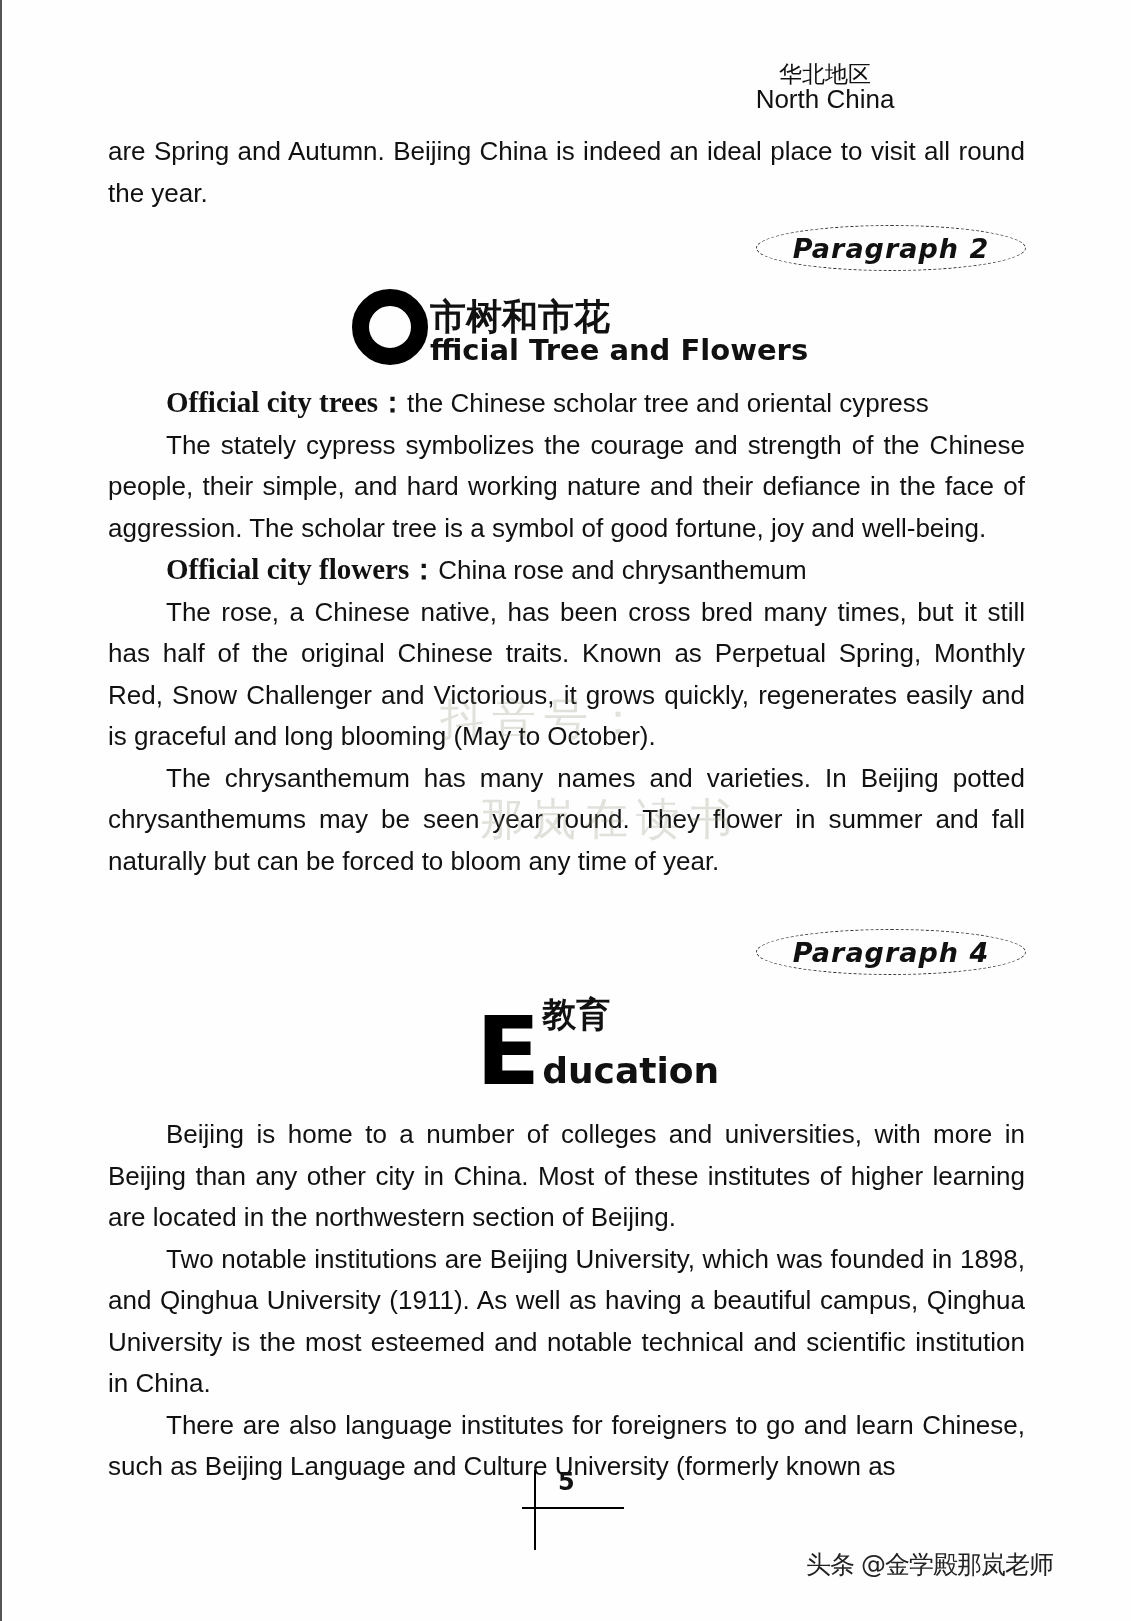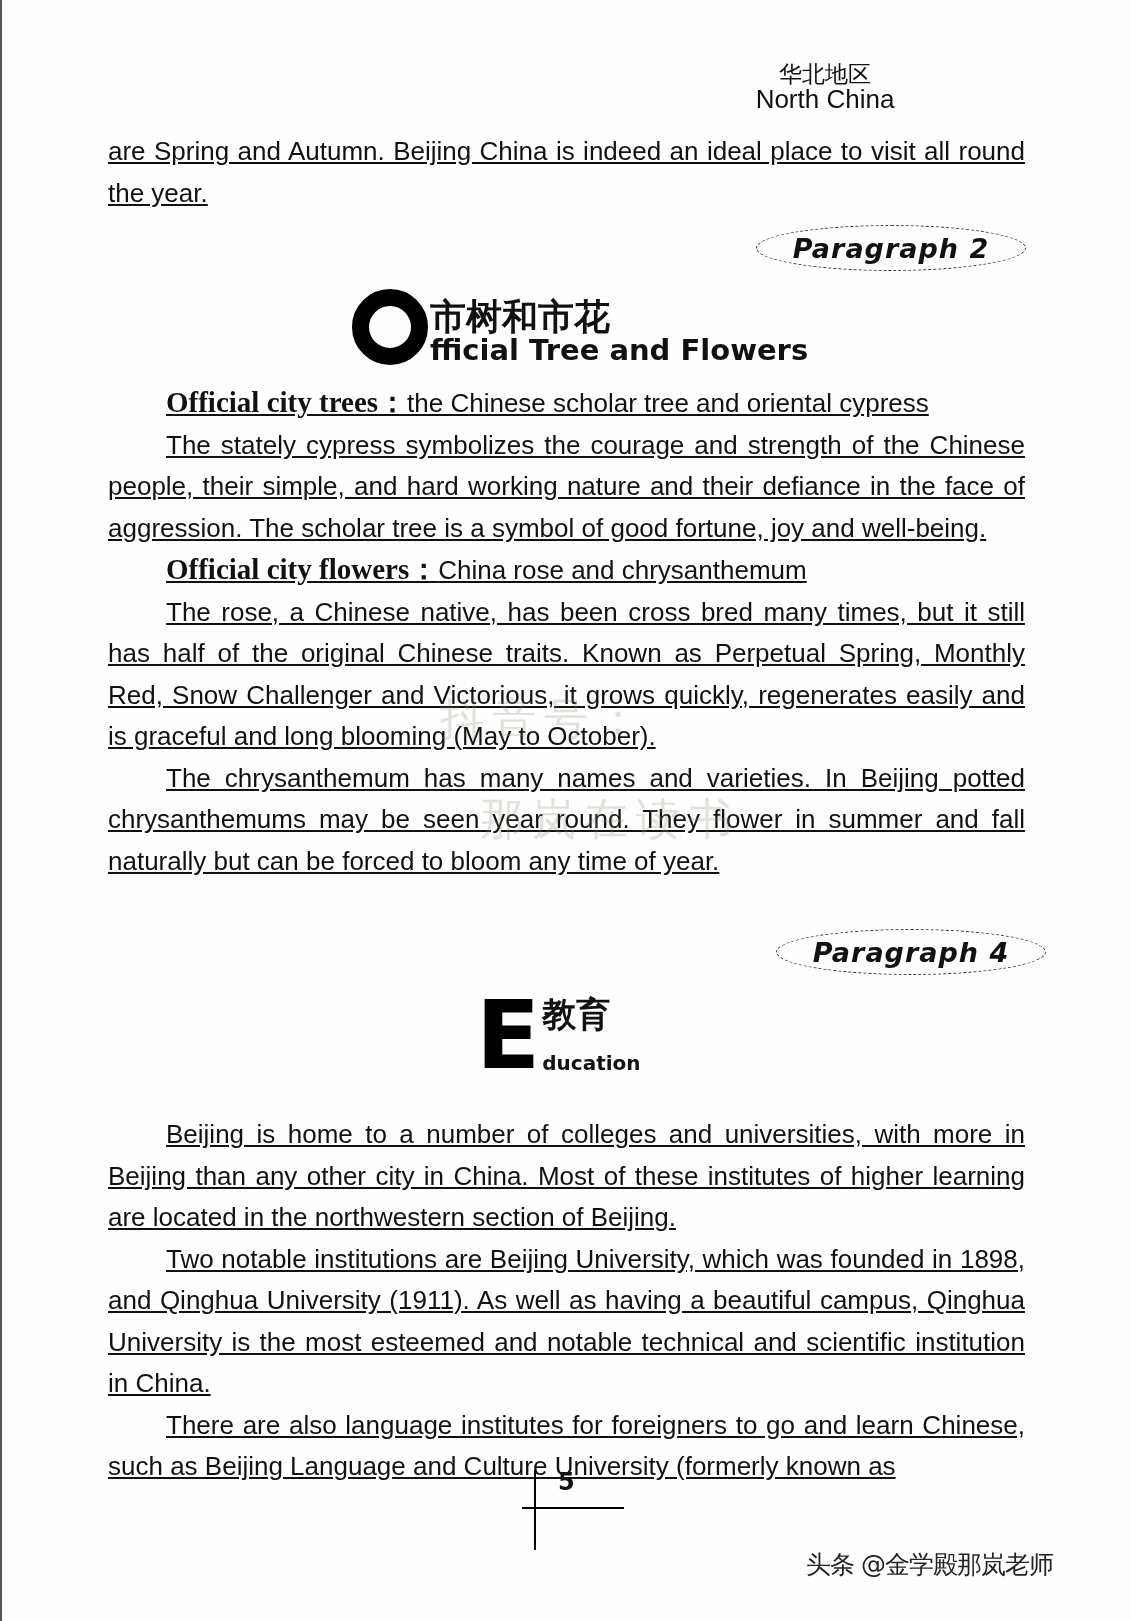--- a/index.html
+++ b/index.html
@@ -3,21 +3,21 @@
 <meta charset="utf-8">
 <style>
   html, body { margin:0; padding:0; }
   body { width:1131px; height:1621px; background:#fefefe; position:relative; overflow:hidden;
          font-family:"Liberation Sans", "DejaVu Sans", sans-serif; color:#111; }
   .left-edge { position:absolute; left:0; top:0; width:2px; height:1621px; background:#555; }
   .running-head { position:absolute; left:740px; top:62px; width:170px; text-align:center; line-height:1.05; }
   .running-head .cn { font-size:23px; font-family:"DejaVu Sans", sans-serif; }
   .running-head .en { font-size:26px; }
   .body-text { position:absolute; left:108px; width:917px; font-size:26px; line-height:41.5px; text-align:justify; }
-  .body-text p { margin:0;text-decoration:underline; }
+  .body-text p { margin:0; }
   .indent { text-indent:58px; }
   .bold-label { font-family:"Liberation Serif", "DejaVu Serif", serif; font-weight:bold; font-size:29px; }
   .para-tag { position:absolute; width:268px; height:44px; border:1.5px dashed #333; border-radius:50%;
               display:flex; align-items:center; justify-content:center; }
   .para-tag span { font-family:"DejaVu Sans", sans-serif; font-weight:bold; font-style:italic; font-size:27px; letter-spacing:1px; }
   .heading { position:absolute; display:flex; align-items:flex-end; }
   .heading .big-letter { font-family:"DejaVu Sans", sans-serif; font-weight:900; color:#000; line-height:0.8; }
   .heading .stack { display:flex; flex-direction:column; margin-left:2px; }
   .heading .cn { font-family:"DejaVu Serif", serif; font-weight:bold; line-height:1.05; }
   .heading .en { font-family:"DejaVu Sans", sans-serif; font-weight:bold; line-height:1; }
@@ -59,29 +59,29 @@
   <p class="indent"><span class="bold-label">Official city trees：</span><span>the Chinese scholar tree and oriental cypress</span></p>
   <p class="indent">The stately cypress symbolizes the courage and strength of the Chinese people, their simple, and hard working nature and their defiance in the face of aggression. The scholar tree is a symbol of good fortune, joy and well-being.</p>
   <p class="indent"><span class="bold-label">Official city flowers：</span><span>China rose and chrysanthemum</span></p>
   <p class="indent">The rose, a Chinese native, has been cross bred many times, but it still has half of the original Chinese traits. Known as Perpetual Spring, Monthly Red, Snow Challenger and Victorious, it grows quickly, regenerates easily and is graceful and long blooming (May to October).</p>
   <p class="indent">The chrysanthemum has many names and varieties. In Beijing potted chrysanthemums may be seen year round. They flower in summer and fall naturally but can be forced to bloom any time of year.</p>
 </div>
 
 <div class="watermark" style="left:440px; top:690px;">抖音号：</div>
 <div class="watermark" style="left:480px; top:790px;">那岚在读书</div>
 
-<div class="para-tag" style="left:776px; top:929px;">
+<div class="para-tag" style="left:756px; top:929px;">
   <span>Paragraph 4</span>
 </div>
 
 <div class="heading" style="left:476px; top:997px;">
   <span class="big-letter" style="font-size:94px;">E</span>
   <div class="stack">
     <span class="cn" style="font-size:34px;">教育</span>
-    <span class="en" style="font-size:20px;margin-top:20px;">ducation</span>
+    <span class="en" style="font-size:36px;margin-top:20px;">ducation</span>
   </div>
 </div>
 
 <div class="body-text" style="top:1090px;margin-top:24px;">
   <p class="indent">Beijing is home to a number of colleges and universities, with more in Beijing than any other city in China. Most of these institutes of higher learning are located in the northwestern section of Beijing.</p>
   <p class="indent">Two notable institutions are Beijing University, which was founded in 1898, and Qinghua University (1911). As well as having a beautiful campus, Qinghua University is the most esteemed and notable technical and scientific institution in China.</p>
   <p class="indent">There are also language institutes for foreigners to go and learn Chinese, such as Beijing Language and Culture University (formerly known as</p>
 </div>
 
 <div class="page-num">

